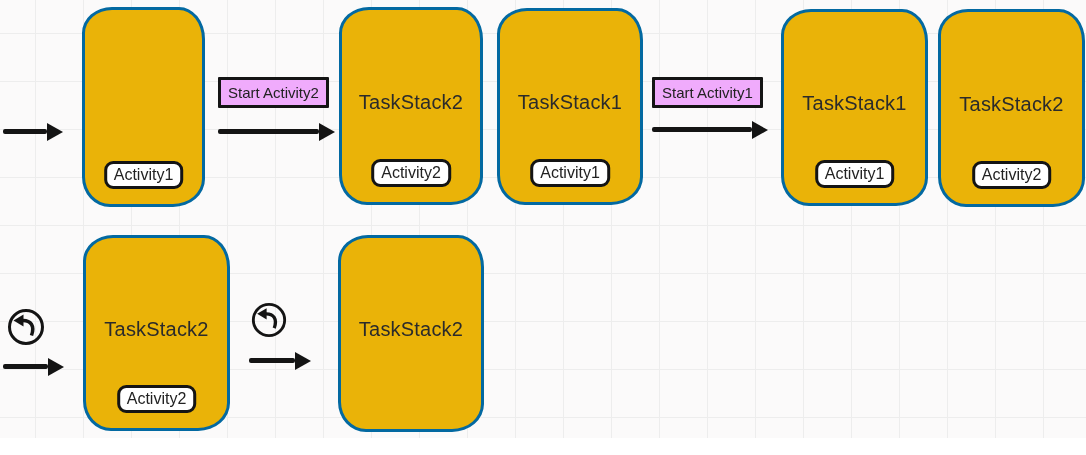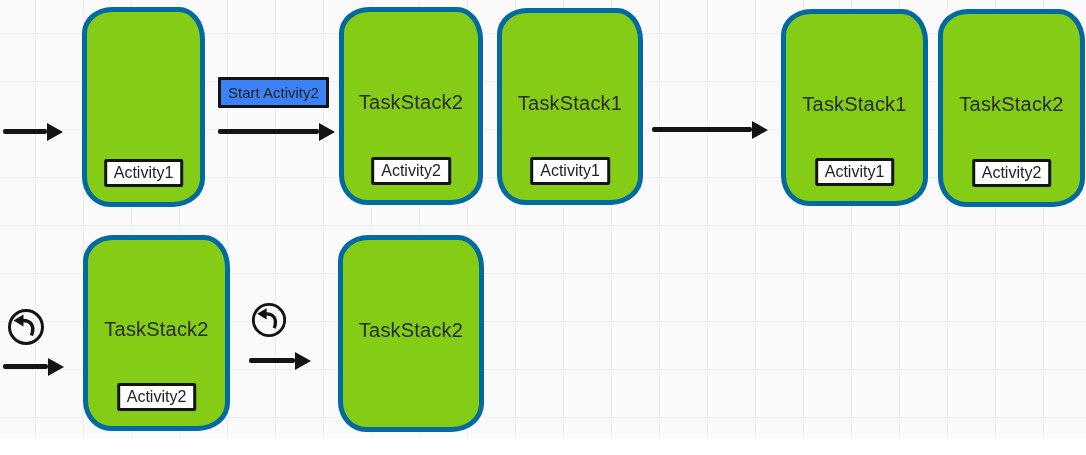--- a/index.html
+++ b/index.html
@@ -14,22 +14,22 @@
     position:absolute;left:0;top:0;width:1086px;height:438px;
     background-color:#fbfafa;
     background-image:
       linear-gradient(to right,#ededed 1px,transparent 1px),
       linear-gradient(to bottom,#ededed 1px,transparent 1px);
     background-size:48px 48px;
     background-position:35px 33px;
   }
   .stack{
     position:absolute;
-    background:#84cc16;
-    border:5px solid #0369a1;
+    background:#eab308;
+    border:3px solid #0369a1;
     border-radius:30px 26px 32px 28px / 26px 32px 28px 30px;
     box-sizing:border-box;
     text-decoration:underline;
   }
   .s1{left:82px;top:7px;width:123px;height:200px;}
   .s2{left:339px;top:7px;width:144px;height:198px;}
   .s3{left:497px;top:8px;width:146px;height:197px;}
   .s4{left:781px;top:9px;width:147px;height:197px;}
   .s5{left:938px;top:9px;width:147px;height:198px;}
   .s6{left:83px;top:235px;width:147px;height:196px;}
@@ -38,25 +38,25 @@
     position:absolute;top:42%;left:0;right:0;
     text-align:center;
     font-size:20px;color:#2b2b2b;
     letter-spacing:0.2px;
   }
   .activity-box{
     position:absolute;bottom:15px;left:50%;transform:translateX(-50%);
     border:3px solid #141414;background:#ffffff;
     font-size:16px;color:#222222;
     padding:2px 7px;white-space:nowrap;
-    border-radius:2px;
+    border-radius:9px;
   }
   .flow-label{
     position:absolute;
-    border:3px solid #141414;background:#3b82f6;
+    border:3px solid #141414;background:#f0abfc;
     font-size:15px;color:#222222;
     padding:4px 7px;white-space:nowrap;
     border-radius:1px;
   }
   .l1{left:218px;top:77px;}
   .l2{left:652px;top:77px;}
   .arrow{
     position:absolute;height:5px;background:#141414;border-radius:2px;
   }
   .arrow::after{
@@ -93,20 +93,21 @@
   <div class="stack s2">
     <div class="stack-title">TaskStack2</div>
     <div class="activity-box">Activity2</div>
   </div>
 
   <div class="stack s3">
     <div class="stack-title">TaskStack1</div>
     <div class="activity-box">Activity1</div>
   </div>
 
+  <div class="flow-label l2">Start Activity1</div>
   <div class="arrow a3"></div>
 
   <div class="stack s4">
     <div class="stack-title">TaskStack1</div>
     <div class="activity-box">Activity1</div>
   </div>
 
   <div class="stack s5">
     <div class="stack-title">TaskStack2</div>
     <div class="activity-box">Activity2</div>

